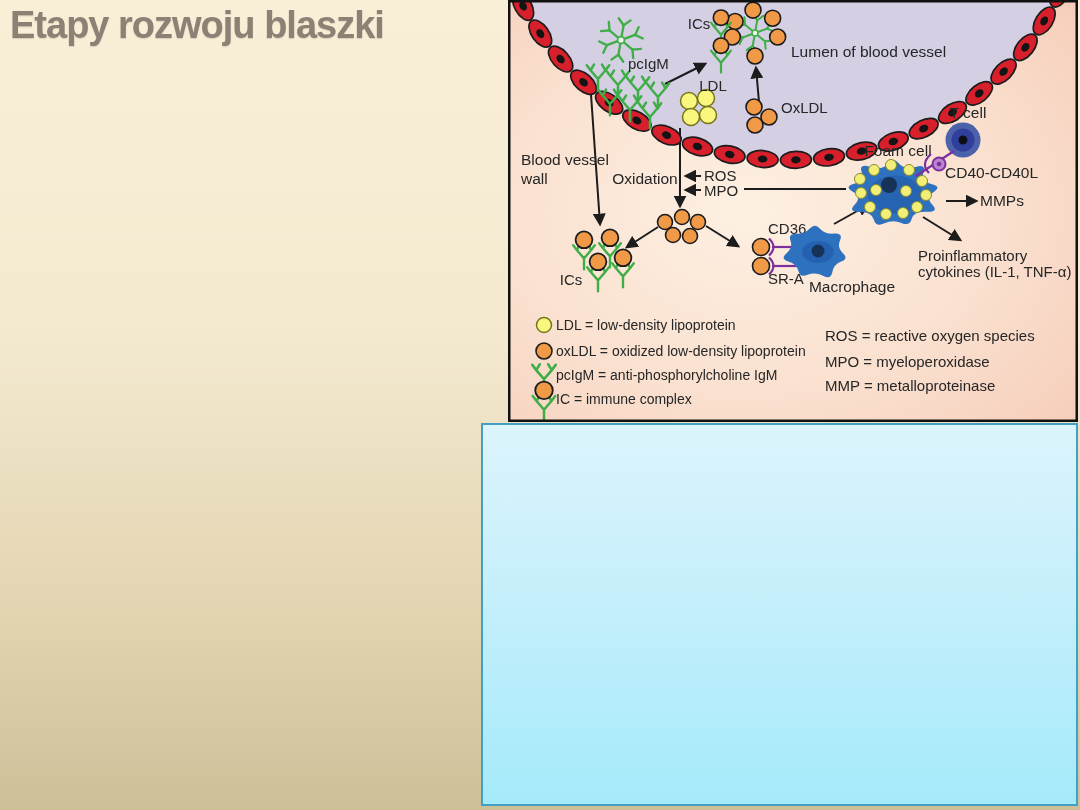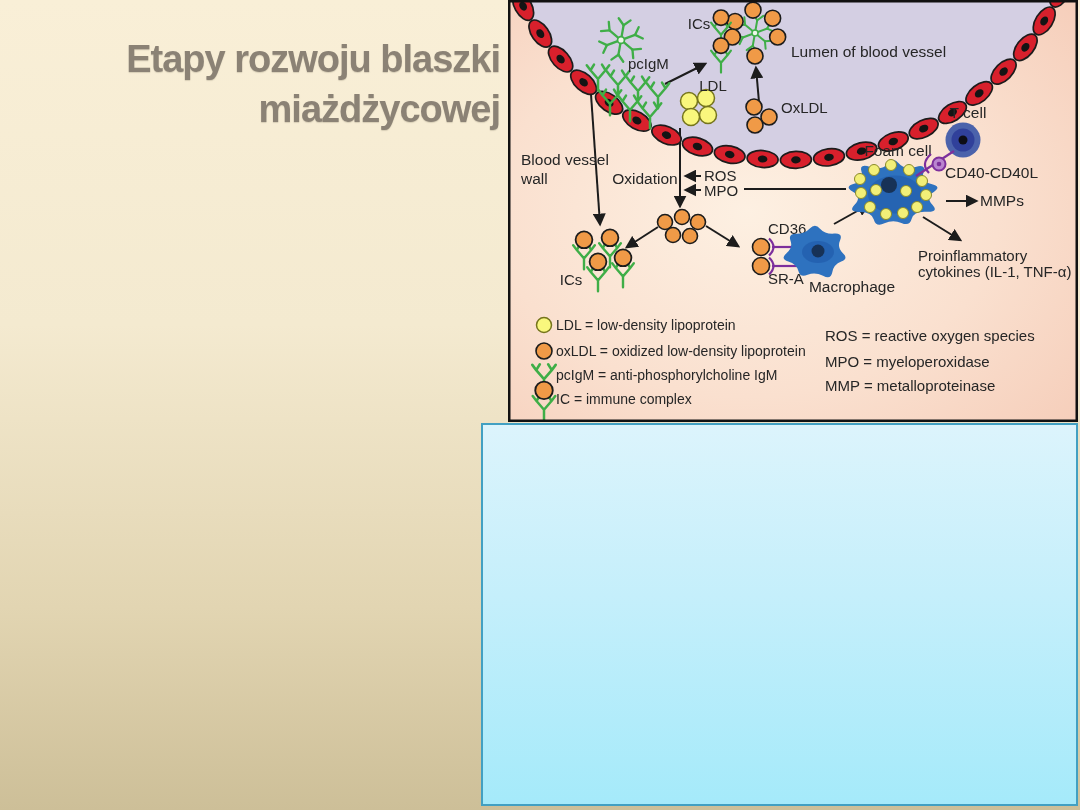--- a/index.html
+++ b/index.html
@@ -1,19 +1,19 @@
 <!DOCTYPE html>
 <html><head>
 <meta charset="utf-8">
 <style>
   html,body{margin:0;padding:0;}
   body{width:1080px;height:810px;overflow:hidden;font-family:"Liberation Sans",sans-serif;}
   .slide{position:relative;width:1080px;height:810px;
     background:linear-gradient(180deg,#f9efd7 0%,#f4ead0 40%,#e2d5b2 75%,#cdbf98 100%);}
-  .title{position:absolute;left:10px;top:34px;width:490px;text-align:right;
+  .title{position:absolute;left:10px;top:0;width:490px;text-align:left;
     font-weight:bold;font-size:38px;line-height:50px;letter-spacing:-1px;
     color:#8b8275;text-shadow:0 1px 1px rgba(120,110,90,.25);}
   .diagram{position:absolute;left:508px;top:0;width:570px;height:422px;}
   .notebox{position:absolute;left:481px;top:423px;width:597px;height:383px;box-sizing:border-box;
     border:2px solid #42a0c2;
     background:linear-gradient(180deg,#dcf4fc 0%,#c5effb 45%,#a5eafa 100%);}
   svg text{font-family:"Liberation Sans",sans-serif;fill:#262626;}
   .dt{font-size:15px;}
   .dtm{font-size:15.5px;}
   .lg{font-size:14px;}
@@ -24,21 +24,20 @@
   .ar{stroke:#1c1c1c;stroke-width:2;fill:none;}
   .pu{stroke:#7d2f9c;stroke-width:2.2;fill:none;}
 </style>
 </head>
 <body>
 
 <div class="slide">
 
   <div class="title">
     <div>Etapy rozwoju blaszki</div>
-    <div>miażdżycowej</div>
   </div>
 
   <div class="diagram">
   <svg width="570" height="422" viewBox="0 0 570 422">
     <defs>
       <radialGradient id="dbg" cx="0.42" cy="0.5" r="0.8">
         <stop offset="0" stop-color="#fdf0e2"></stop>
         <stop offset="0.55" stop-color="#fae0cf"></stop>
         <stop offset="1" stop-color="#f5ccb8"></stop>
       </radialGradient>

